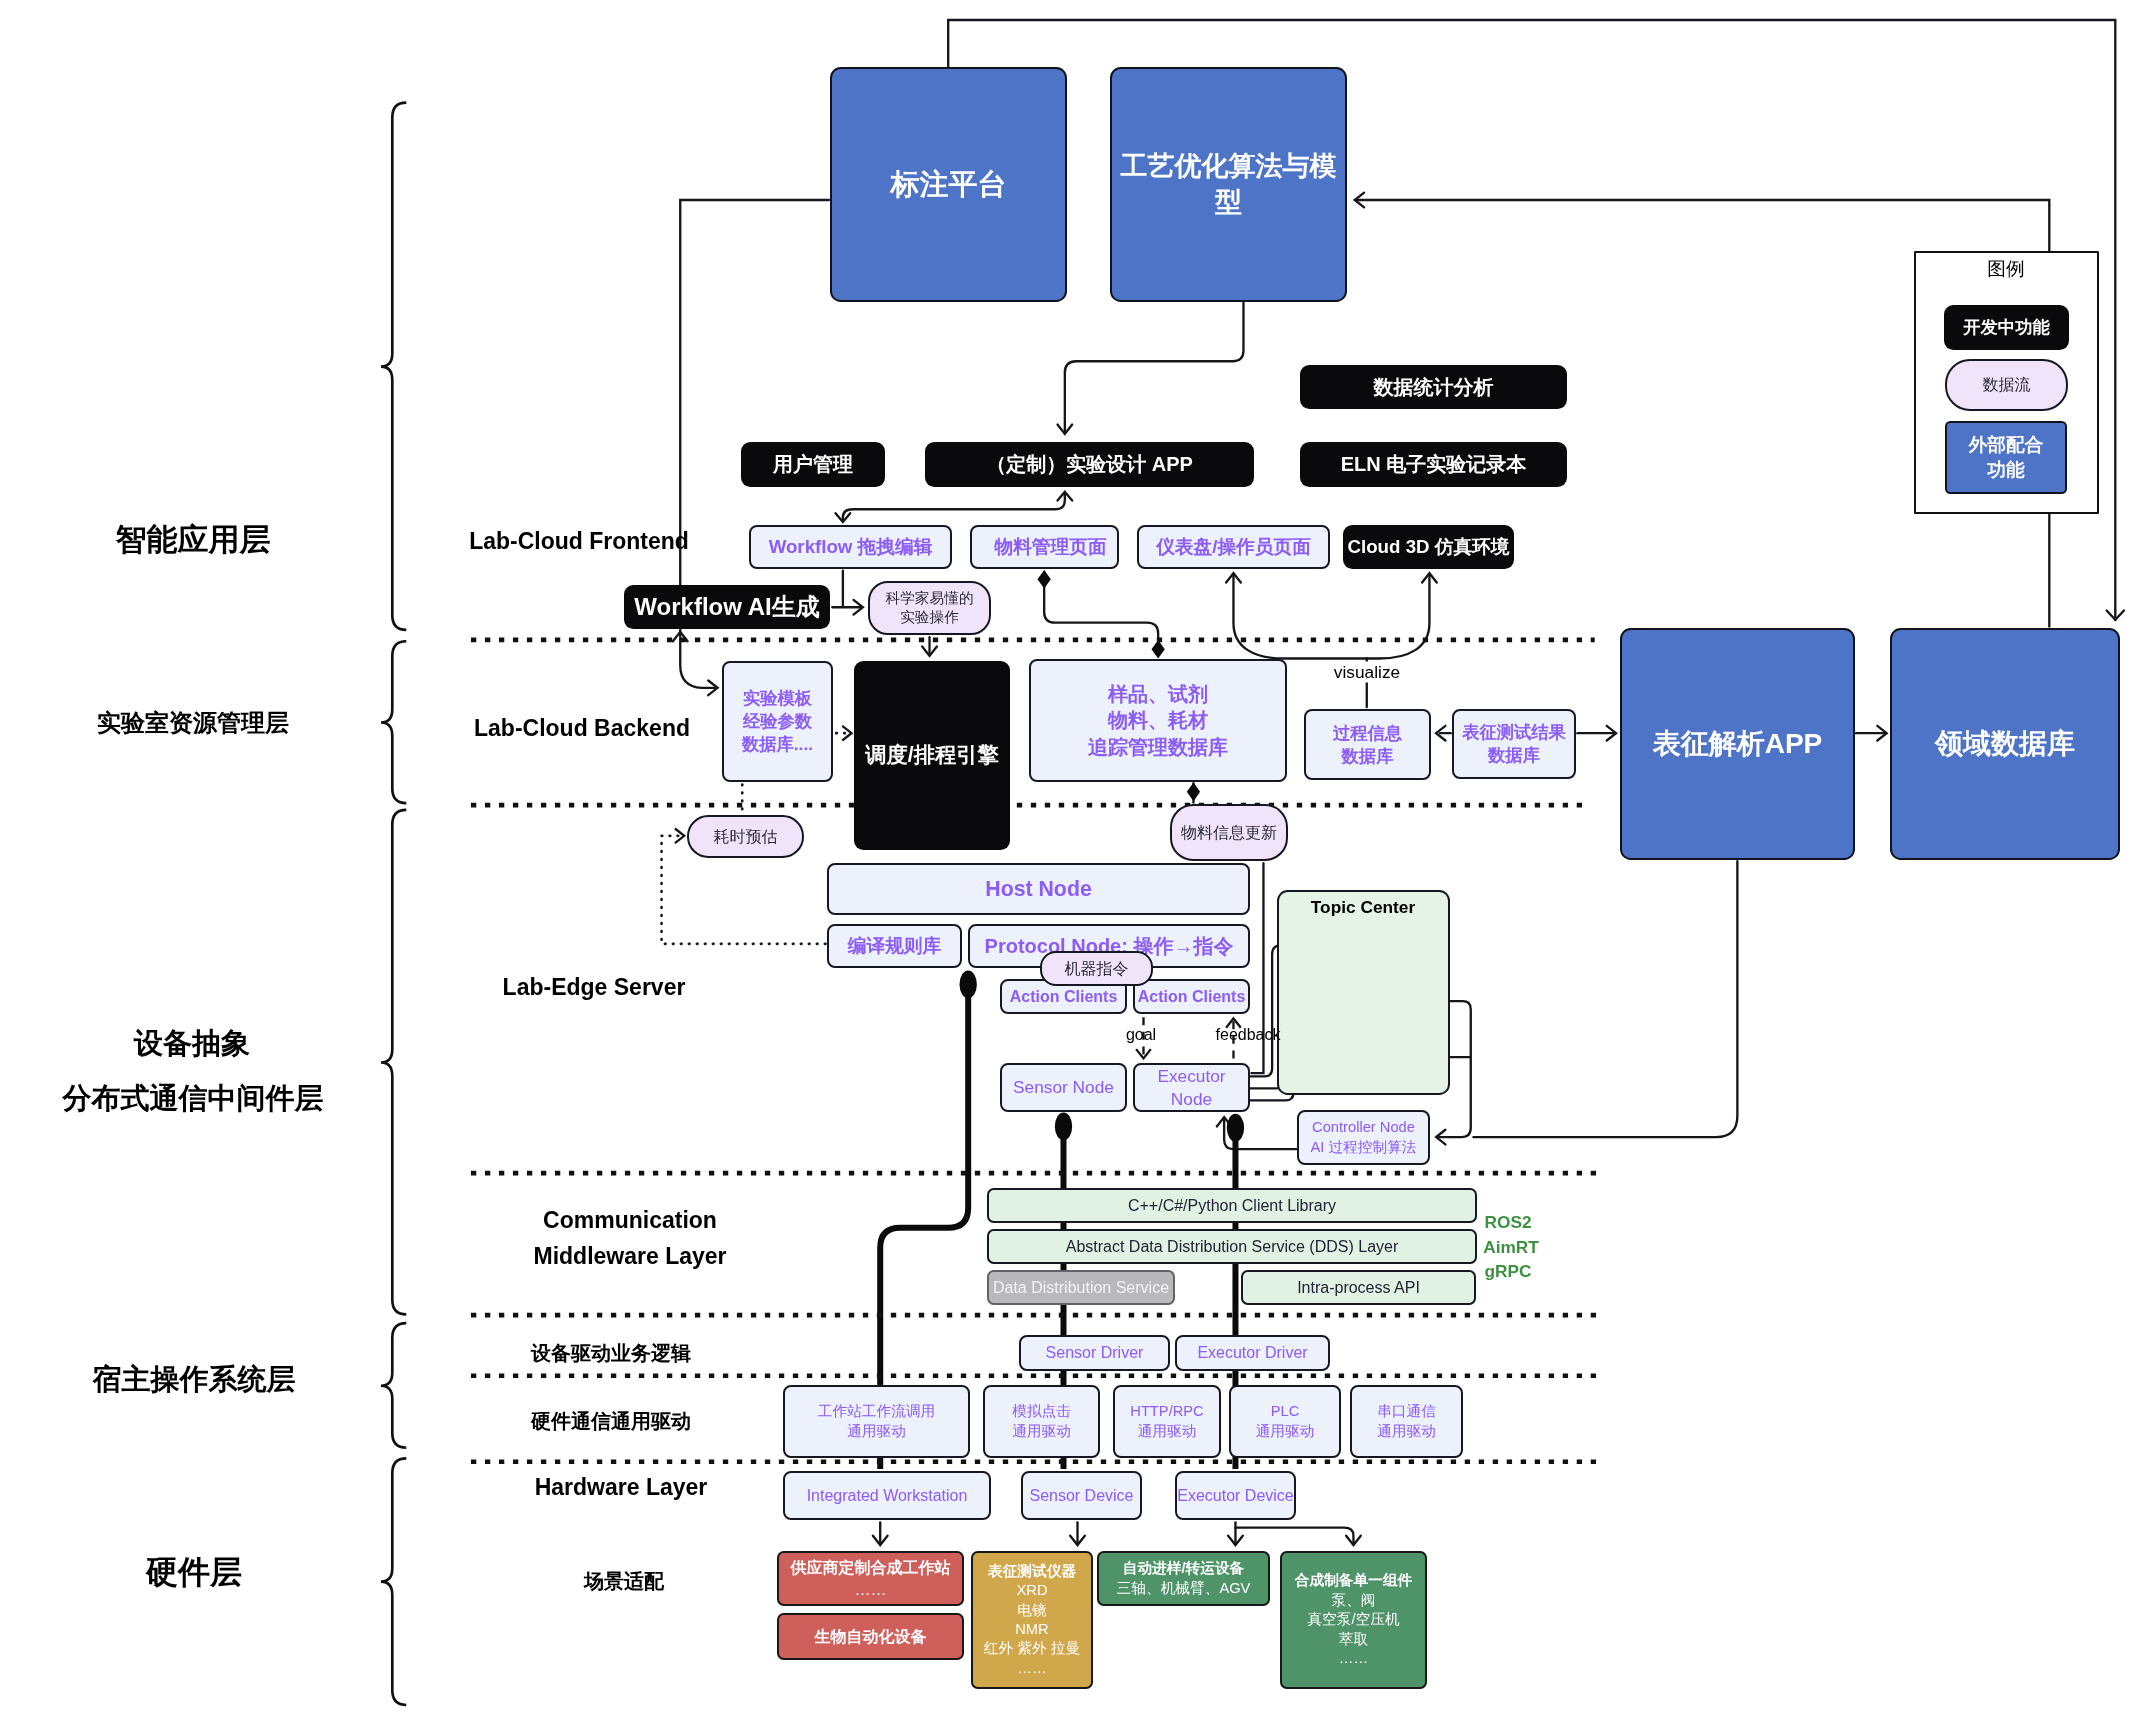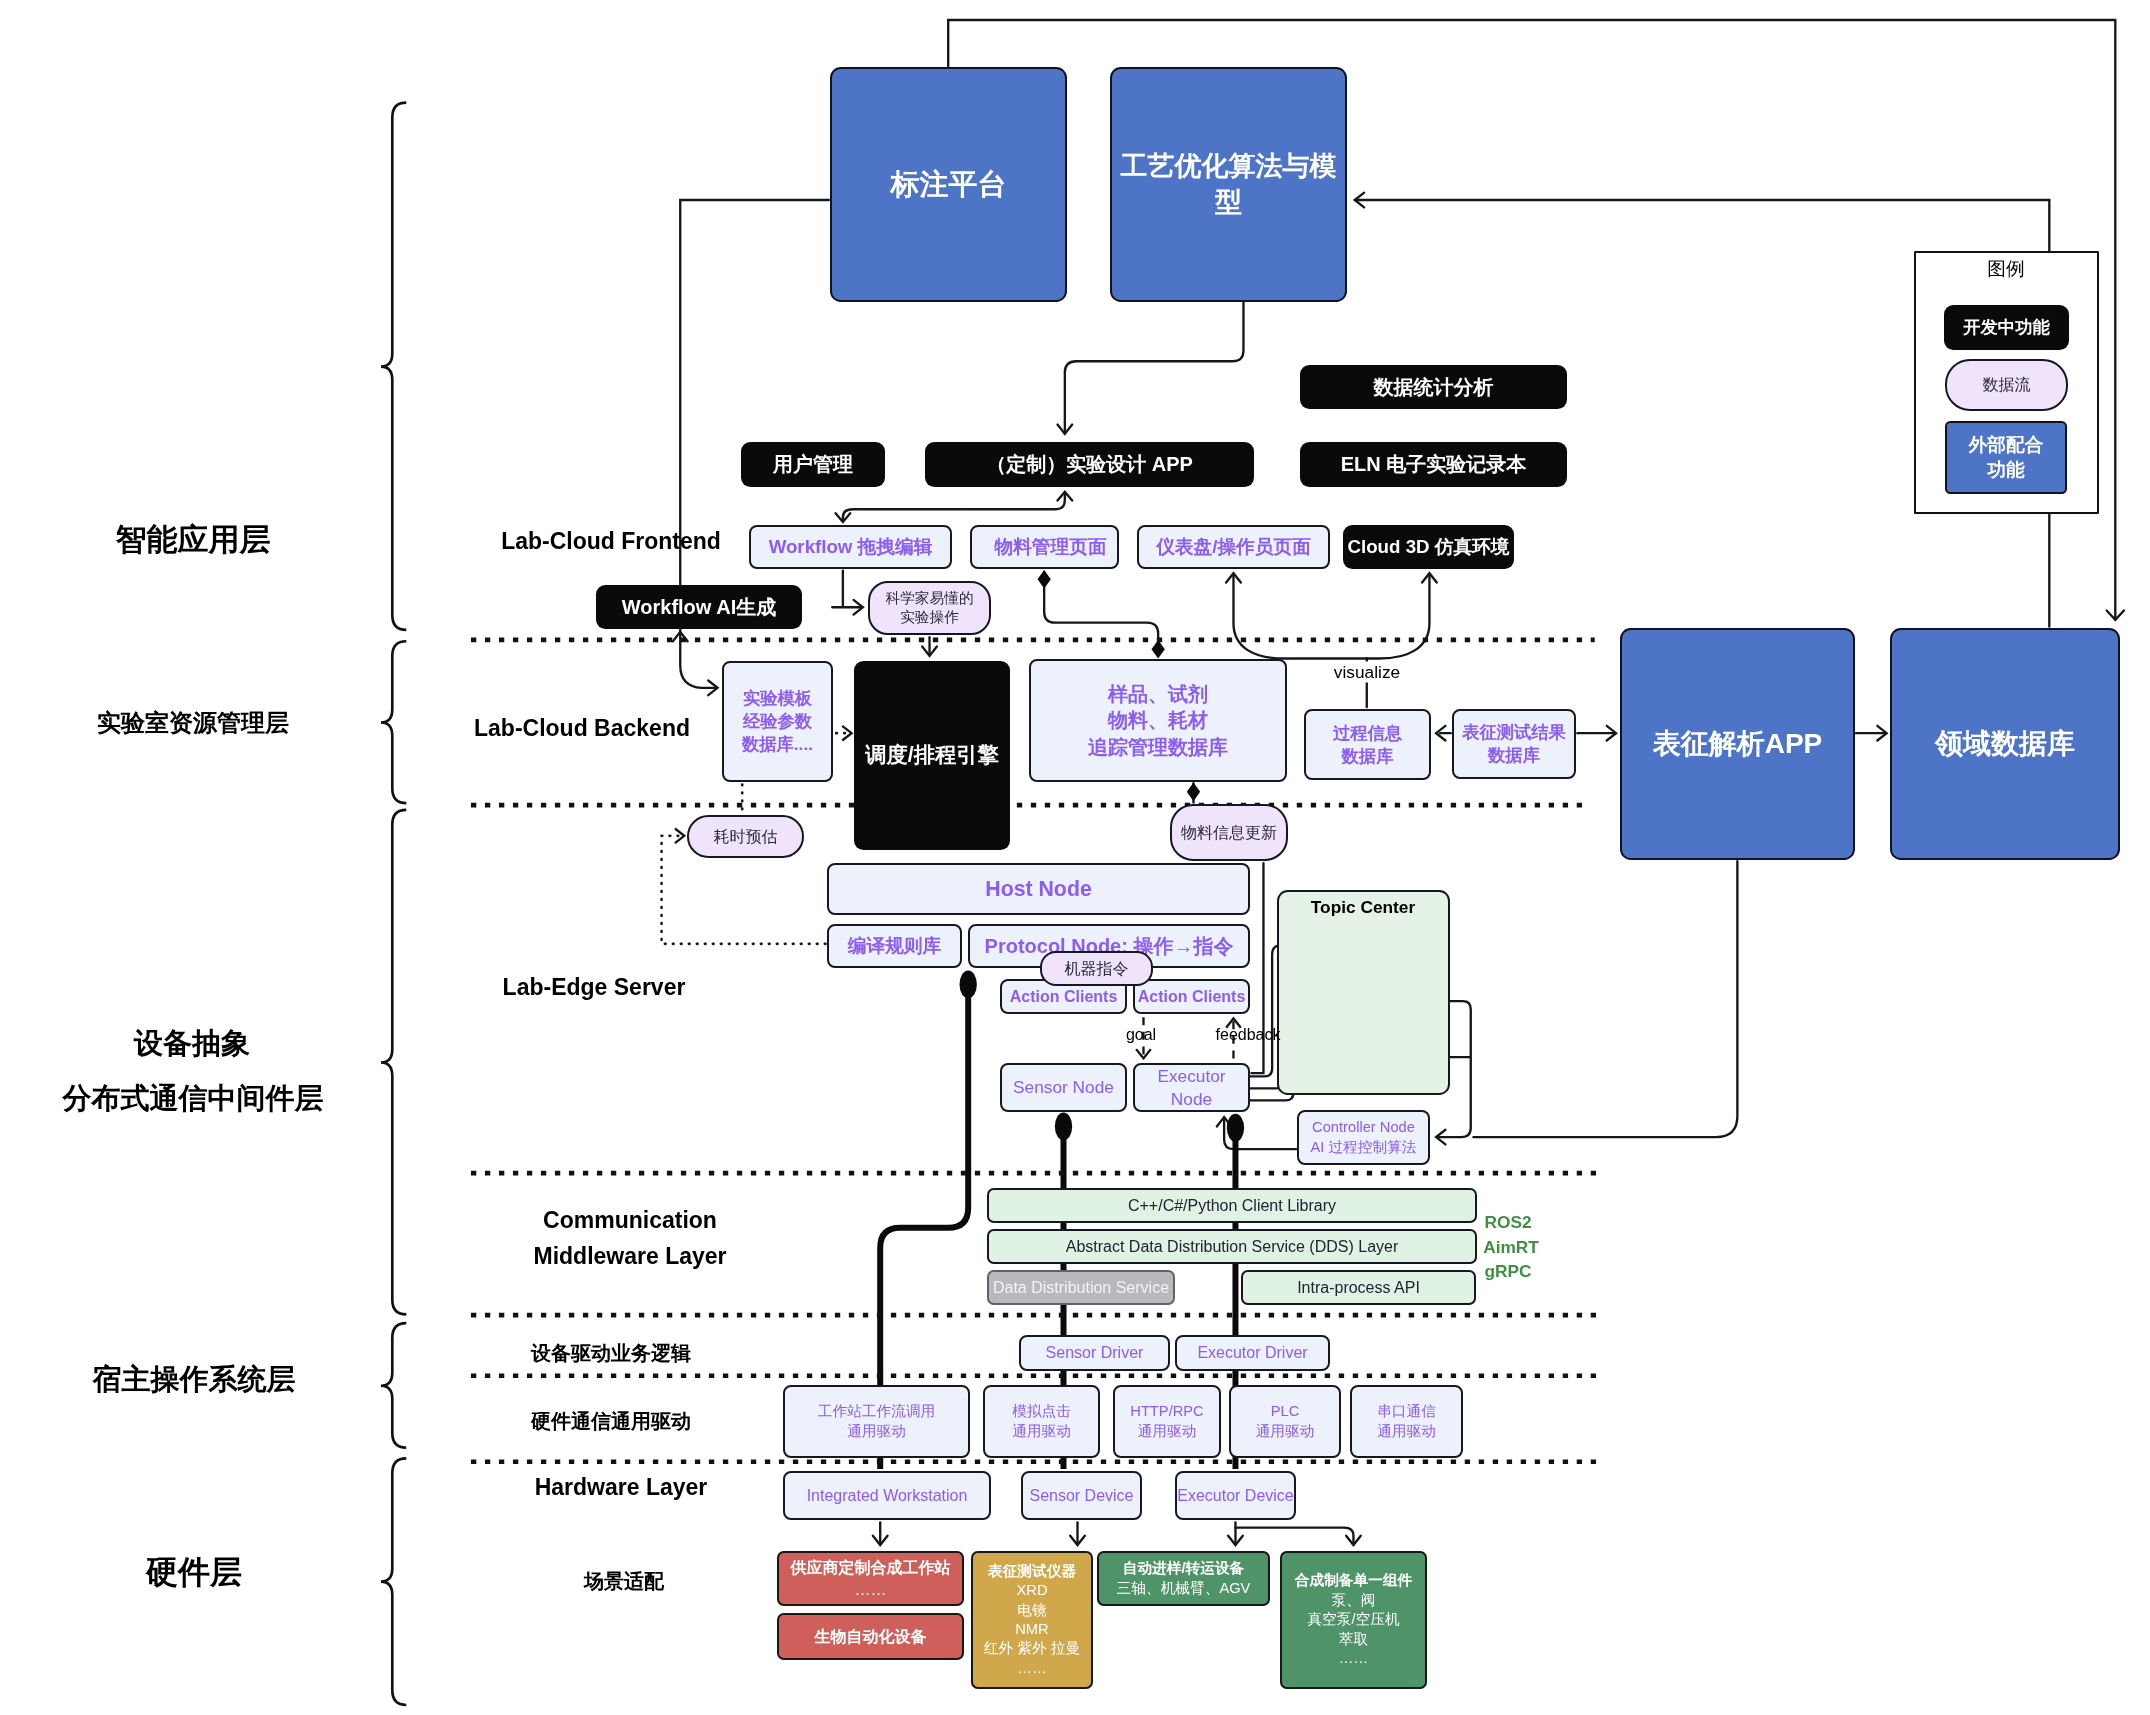--- a/index.html
+++ b/index.html
@@ -165,21 +165,21 @@
     </div>
     <div class="node k-black" style="left: 925px; top: 442px; width: 329px; height: 45px; font-size: 20px;">
       <span class="ln">（定制）实验设计 APP</span>
     </div>
     <div class="node k-black" style="left: 1300px; top: 442px; width: 267px; height: 45px; font-size: 20px;">
       <span class="ln">ELN 电子实验记录本</span>
     </div>
     <div class="node k-black" style="left: 1343px; top: 525px; width: 171px; height: 44px; font-size: 18.7px;">
       <span class="ln">Cloud 3D 仿真环境</span>
     </div>
-    <div class="node k-black" style="left: 596px; top: 585px; width: 206px; height: 44px; font-size: 20px;">
+    <div class="node k-black" style="left: 624px; top: 585px; width: 206px; height: 44px; font-size: 24px;">
       <span class="ln">Workflow AI生成</span>
     </div>
     <div class="node k-black" style="left: 854px; top: 661px; width: 156px; height: 189px; font-size: 21.3px;">
       <span class="ln">调度/排程引擎</span>
     </div>
     <div class="node k-light" style="left: 749px; top: 525px; width: 203px; height: 44px; font-size: 18.7px; font-weight: bold;">
       <span class="ln">Workflow 拖拽编辑</span>
     </div>
     <div class="node k-light" style="left: 970px; top: 525px; width: 149px; height: 44px; font-size: 18.7px; font-weight: bold; padding-left: 12px;">
       <span class="ln">物料管理页面</span>
@@ -336,21 +336,21 @@
     <div class="node k-blue" style="left: 1945px; top: 421px; width: 122px; height: 73px; font-size: 18.7px; border-radius: 5.3px;">
       <span class="ln">外部配合</span>
       <span class="ln">功能</span>
     </div>
     <div class="txt" style="left: 193px; top: 540px; font-size: 31px; font-weight: bold;">智能应用层</div>
     <div class="txt" style="left: 193px; top: 723px; font-size: 24px; font-weight: bold;">实验室资源管理层</div>
     <div class="txt" style="left: 192px; top: 1044px; font-size: 29px; font-weight: bold;">设备抽象</div>
     <div class="txt" style="left: 193px; top: 1099px; font-size: 29px; font-weight: bold;">分布式通信中间件层</div>
     <div class="txt" style="left: 194px; top: 1380px; font-size: 29px; font-weight: bold;">宿主操作系统层</div>
     <div class="txt" style="left: 194px; top: 1573px; font-size: 32px; font-weight: bold;">硬件层</div>
-    <div class="txt" style="left: 579px; top: 541px; font-size: 23px; font-weight: bold; margin-left: 32px;">Lab-Cloud Frontend</div>
+    <div class="txt" style="left: 579px; top: 541px; font-size: 23px; font-weight: bold;">Lab-Cloud Frontend</div>
     <div class="txt" style="left: 582px; top: 728px; font-size: 23px; font-weight: bold;">Lab-Cloud Backend</div>
     <div class="txt" style="left: 594px; top: 987px; font-size: 23px; font-weight: bold;">Lab-Edge Server</div>
     <div class="txt" style="left: 630px; top: 1220px; font-size: 23px; font-weight: bold;">Communication</div>
     <div class="txt" style="left: 630px; top: 1256px; font-size: 23px; font-weight: bold;">Middleware Layer</div>
     <div class="txt" style="left: 611px; top: 1353px; font-size: 20px; font-weight: bold;">设备驱动业务逻辑</div>
     <div class="txt" style="left: 611px; top: 1421px; font-size: 20px; font-weight: bold;">硬件通信通用驱动</div>
     <div class="txt" style="left: 621px; top: 1487px; font-size: 23px; font-weight: bold;">Hardware Layer</div>
     <div class="txt" style="left: 624px; top: 1581px; font-size: 20px; font-weight: bold;">场景适配</div>
     <div class="txt" style="left: 2006px; top: 269px; font-size: 18.7px;">图例</div>
     <div class="txt" style="left: 1367px; top: 672px; font-size: 17.3px; background: rgb(255, 255, 255); padding: 0px 4px;">visualize</div>

